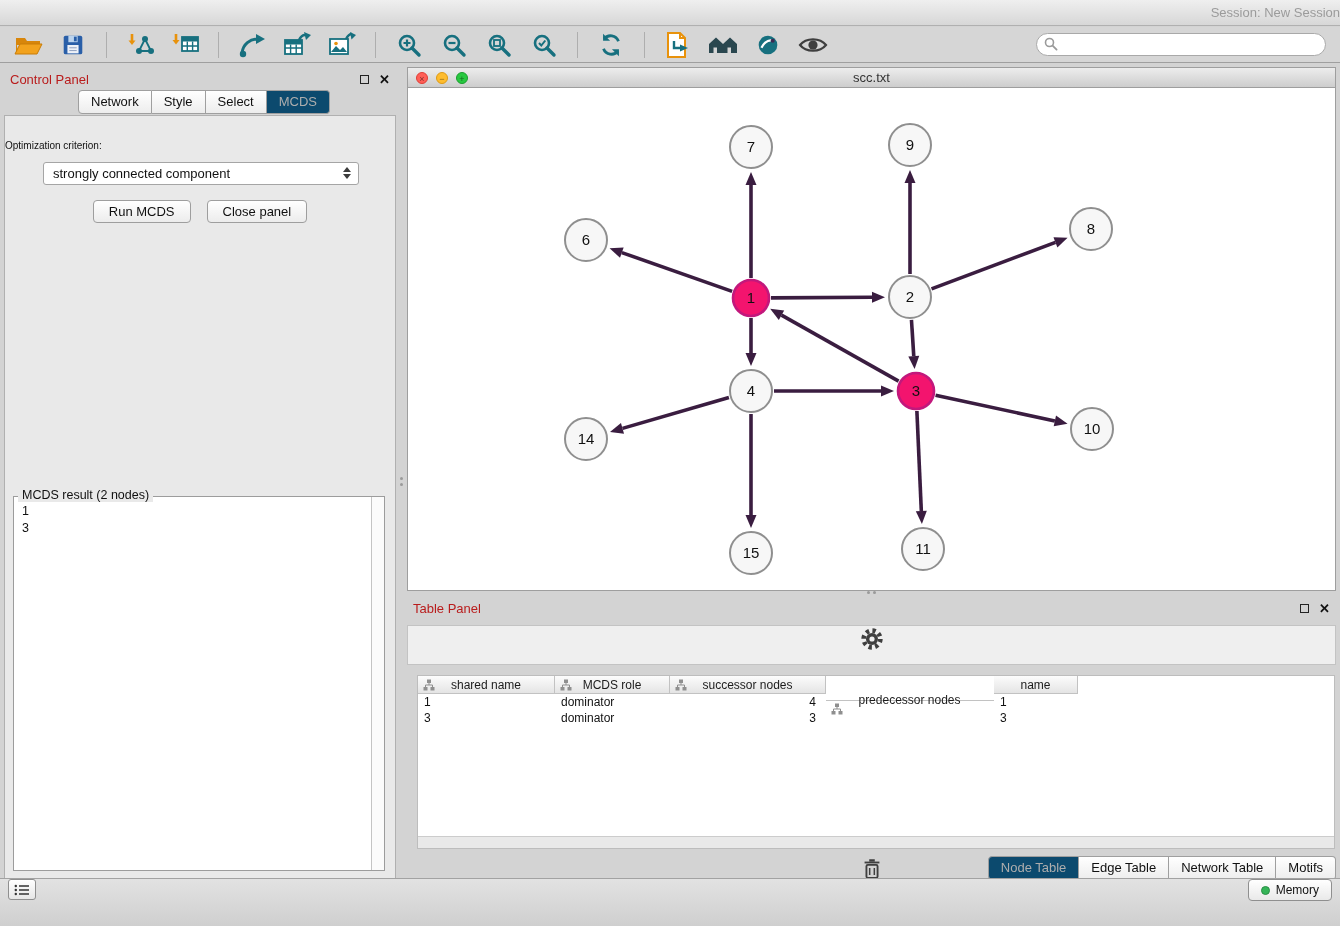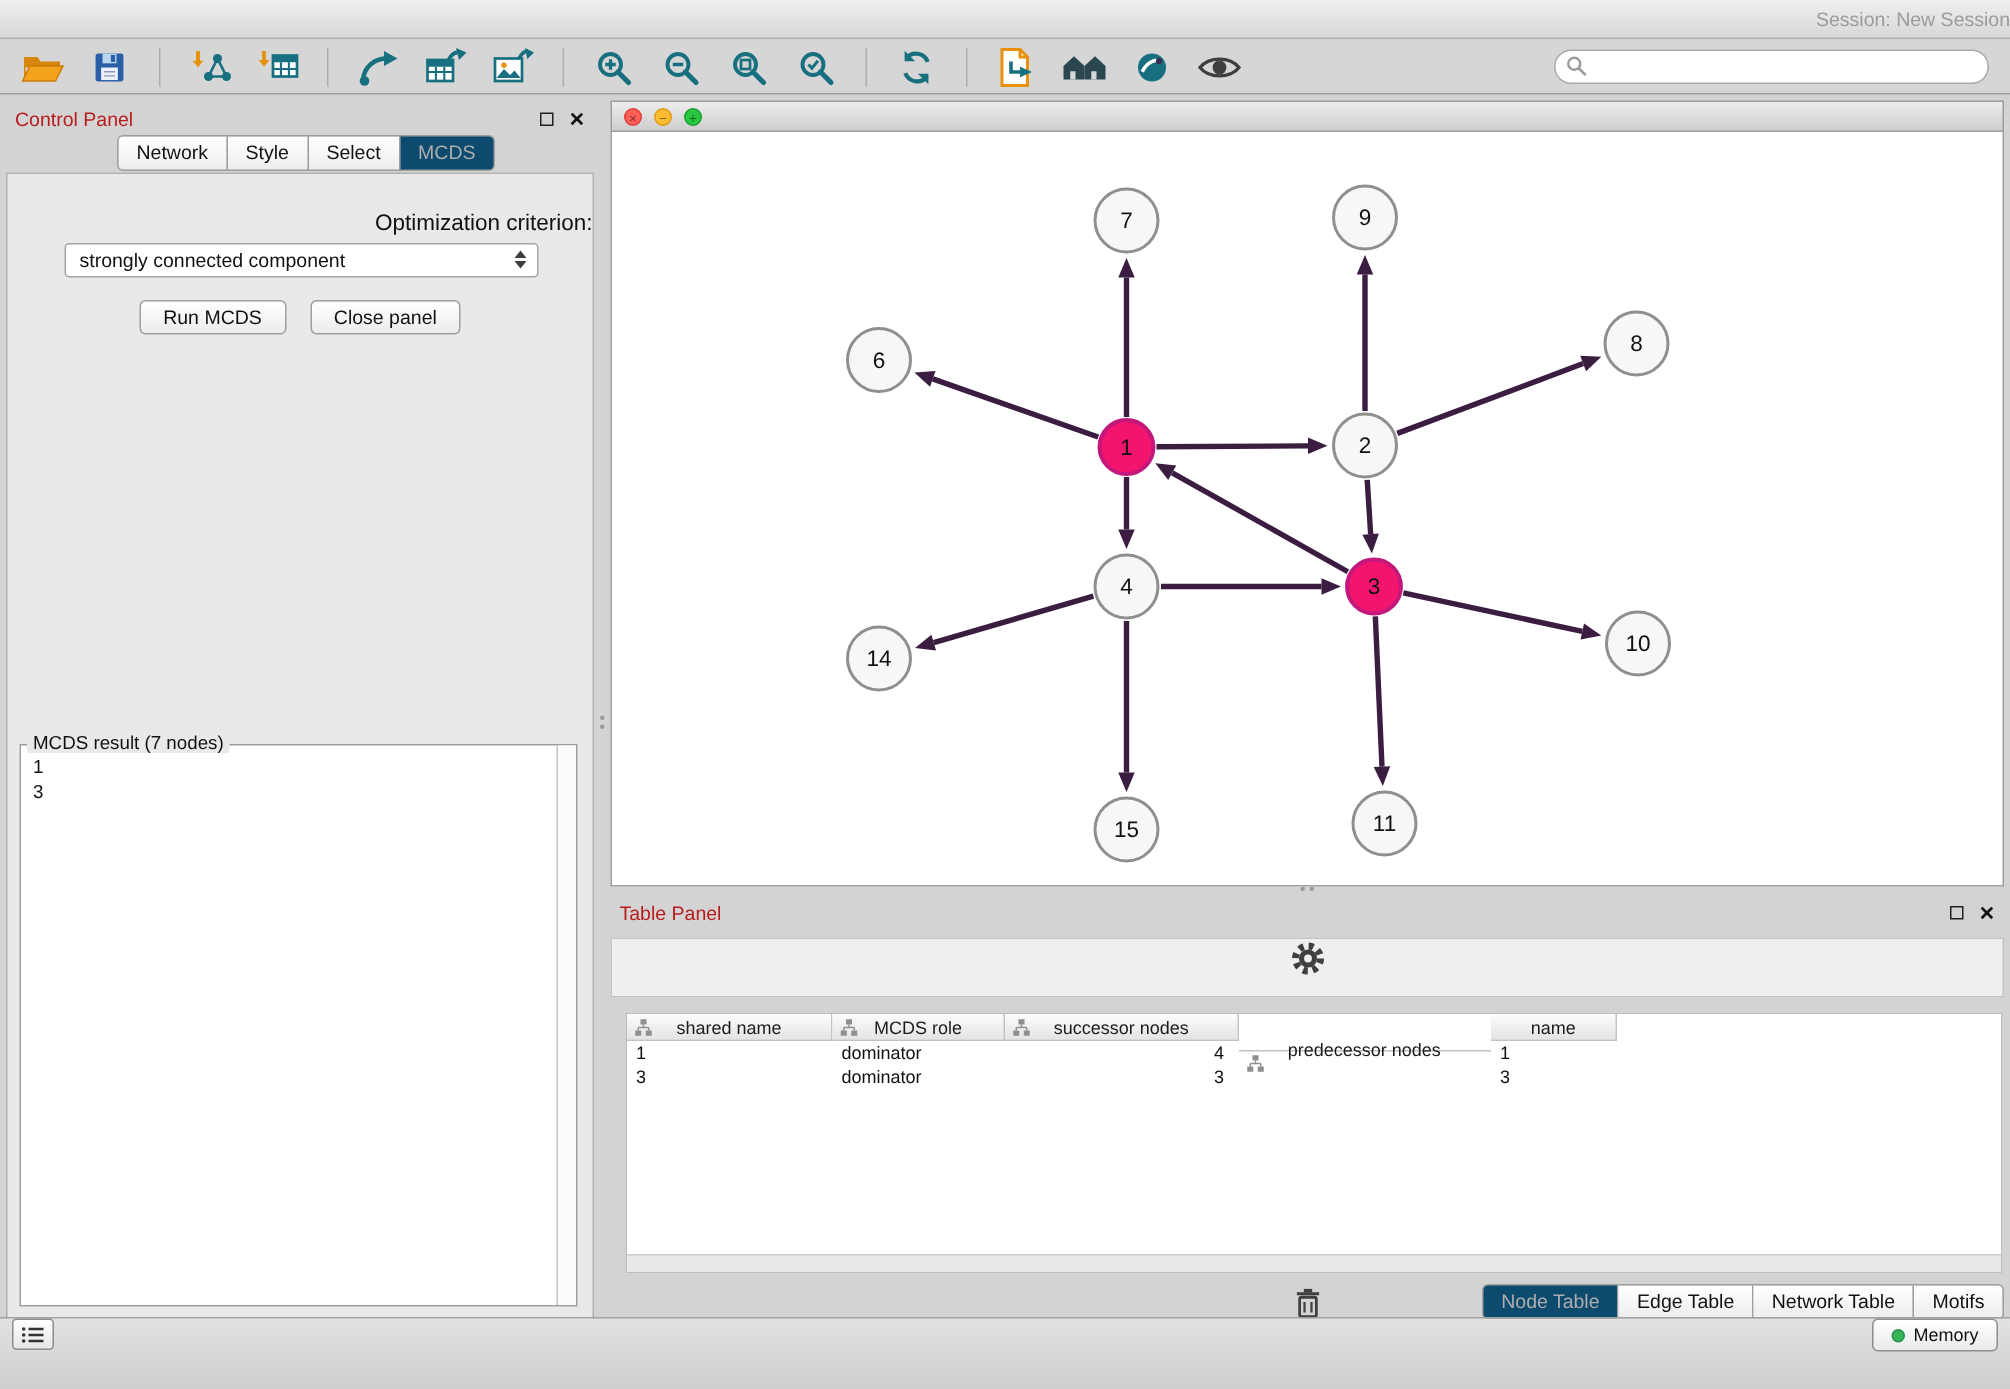--- a/index.html
+++ b/index.html
@@ -36,21 +36,21 @@
   .tabs { display:flex; height:24px; align-items:flex-end; }
   .cp-tabs { margin-left:74px; }
   .tab { padding:3px 12px 4px; font-size:13px; color:#111; background:linear-gradient(#ffffff,#ededed);
     border:1px solid #9f9f9f; cursor:default; white-space:nowrap; }
   .tab + .tab { border-left:none; }
   .tab:first-child { border-radius:4px 0 0 4px; }
   .tab:last-child { border-radius:0 4px 4px 0; }
   .tab.active { background:#0c4a6e; color:#adadad; }
   .cp-body { position:absolute; top:47px; left:0; right:0; bottom:0;
     background:#e9e9e9; border:1px solid #b0b0b0; }
-  .opt-label { position:absolute; top:24px; left:0; right:0; text-align:right; font-size:15px; color:#111; }
+  .opt-label { position:absolute; top:24px; left:0; right:0; text-align:left; font-size:10px; color:#111; }
   .criterion { position:absolute; top:46px; left:38px; width:316px; height:23px;
     background:#fff; border:1px solid #a5a5a5; border-radius:3px; font-size:13px; color:#111;
     display:flex; align-items:center; padding:0 22px 0 9px; cursor:default; }
   .stepper { position:absolute; right:7px; top:4px; display:flex; flex-direction:column; gap:2px; }
   .tri-up { width:0; height:0; border-left:4px solid transparent; border-right:4px solid transparent; border-bottom:5px solid #3c3c3c; }
   .tri-down { width:0; height:0; border-left:4px solid transparent; border-right:4px solid transparent; border-top:5px solid #3c3c3c; }
   .btn-row { position:absolute; top:84px; left:0; right:0; display:flex; justify-content:center; gap:16px; }
   .push-btn { background:linear-gradient(#ffffff,#ececec); border:1px solid #9e9e9e; border-radius:4px;
     font-size:13px; color:#111; padding:3px 15px; cursor:default; }
   .result-box { position:absolute; top:380px; left:8px; right:10px; bottom:14px;
@@ -286,41 +286,42 @@
           <span class="stepper">
             <i class="tri-up"></i>
               <i class="tri-down"></i>
           </span>
         </div>
         <div class="btn-row">
           <button class="push-btn">Run MCDS</button>
           <button class="push-btn">Close panel</button>
         </div>
         <div class="result-box">
-          <span class="result-legend">MCDS result (7 nodes)</span>
+          <span class="result-legend">MCDS result (2 nodes)</span>
           <div class="result-lines">
             <div>1</div>
             <div>3</div>
           </div>
           <div class="result-scroll"></div>
         </div>
       </div>
     </div>
 
     <div class="v-splitter">
         <i></i>
         <i></i>
       </div>
     <div class="h-splitter">
         <i></i>
         <i></i>
       </div>
 
     <div class="netwin">
       <div class="net-titlebar">
+        <span class="net-title">scc.txt</span>
         <span class="lights">
           <span class="light l-red">×</span>
           <span class="light l-yellow">−</span>
           <span class="light l-green">+</span>
         </span>
       </div>
       <div class="net-content">
         <svg width="927" height="501" viewBox="0 0 927 501">
             <line x1="343" y1="190" x2="343" y2="97" stroke="#3a1d40" stroke-width="3.6"></line>
             <polygon points="343,84 348.5,97 337.5,97" fill="#3a1d40"></polygon>

